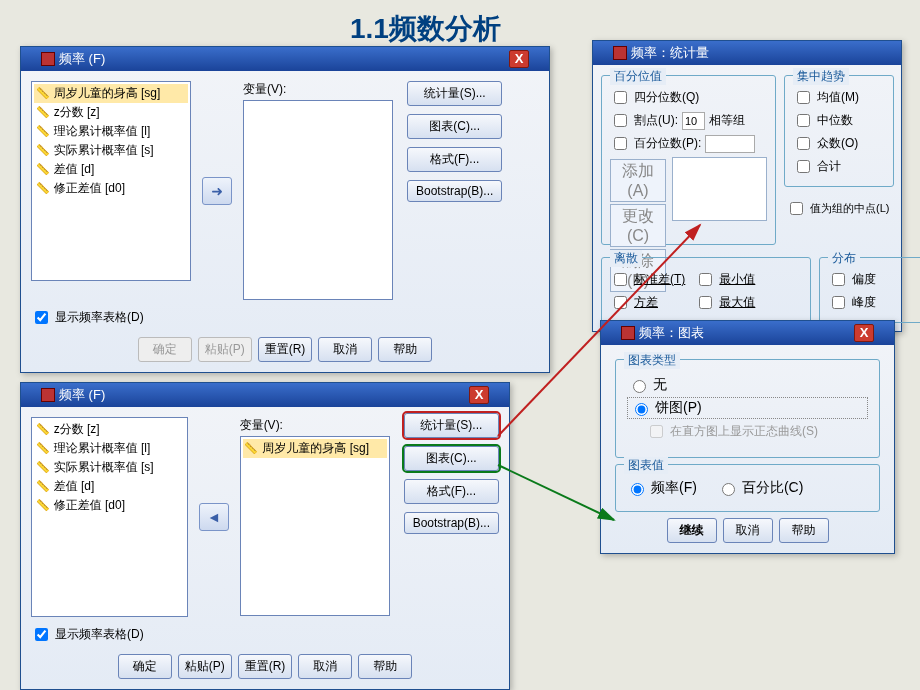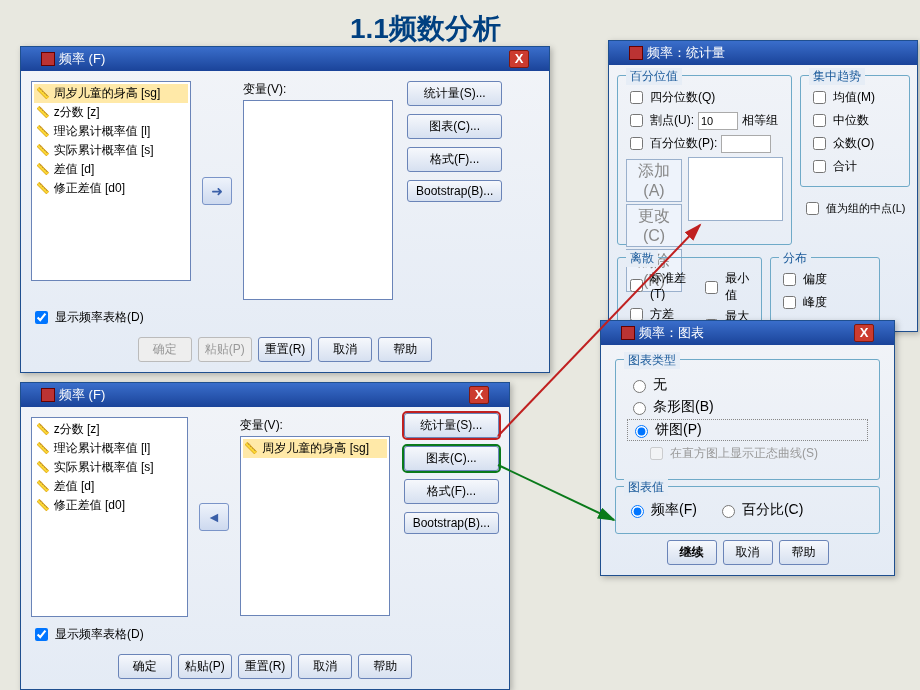--- a/index.html
+++ b/index.html
@@ -118,21 +118,21 @@
   }
   .groupbox > .legend {
     position:absolute;
     top:-8px; left:8px;
     background: #e6edf6;
     padding:0 4px;
     color:#1a5a9a;
     font-size:12px;
   }
   .opt-row { display:flex; align-items:center; gap:4px; margin:4px 0; font-size:12px; }
-  .small-input { width:40px; height:18px; border:1px solid #aaa; background:#fff; font-size:11px; padding:0 2px; }
+  .small-input { width:23px; height:18px; border:1px solid #aaa; background:#fff; font-size:11px; padding:0 2px; }
   .tiny-btn {
     border:1px solid #9ab0cc;
     background:#eef3fb;
     color:#888;
     padding:1px 6px;
     font-size:16px;
     margin:2px 0;
     display:block;
     width:56px;
     text-align:center;
@@ -273,21 +273,21 @@
     <div class="bottom-row">
       <div class="btn small">确定</div>
       <div class="btn small">粘贴(P)</div>
       <div class="btn small">重置(R)</div>
       <div class="btn small">取消</div>
       <div class="btn small">帮助</div>
     </div>
   </div>
 </div>
 
-<div class="dialog stats-dialog" style="left:608px; top:40px; width:310px; height:292px;">
+<div class="dialog stats-dialog" style="left:592px; top:40px; width:310px; height:292px;">
   <div class="titlebar">
     <span class="tleft">
       <span class="tb-icon"></span>
       <span>频率：统计量</span>
     </span>
   </div>
   <div class="body">
     <div style="display:flex;">
       <div class="groupbox" style="width:175px; height:170px;">
         <span class="legend">百分位值</span>
@@ -335,21 +335,21 @@
               <span>合计</span>
             </div>
         </div>
         <div class="opt-row" style="margin:6px 6px 0 6px;">
             <input type="checkbox" style="">
             <span style="font-size:11px;">值为组的中点(L)</span>
           </div>
       </div>
     </div>
     <div style="display:flex;">
-      <div class="groupbox" style="width:145px;">
+      <div class="groupbox" style="width:210px;text-decoration:underline;">
         <span class="legend">离散</span>
         <div style="display:flex; gap:10px;">
           <div>
             <div class="opt-row">
                 <input type="checkbox" style="">
                 <span>标准差(T)</span>
               </div>
             <div class="opt-row">
                 <input type="checkbox" style="">
                 <span>方差</span>
@@ -389,24 +389,20 @@
       <span>频率：图表</span>
     </span>
     <span class="close-btn">X</span>
   </div>
   <div class="chart-body">
     <div class="groupbox" style="padding:12px;">
       <span class="legend">图表类型</span>
       <div class="opt-row" style="font-size:14px;">
           <input type="radio" name="ct" class="radio" style="">
           <span>无</span>
-        </div>
-      <div class="opt-row" style="font-size:14px;">
-          <input type="radio" name="ct" class="radio" style="">
-          <span>条形图(B)</span>
         </div>
       <div class="opt-row" style="font-size:14px; outline:1px dotted #888; padding:1px 2px;">
           <input type="radio" name="ct" checked="" class="radio" style="">
           <span>饼图(P)</span>
         </div>
       <div class="opt-row" style="margin-left:18px; color:#999;">
           <input type="checkbox" disabled="" style="">
           <span>在直方图上显示正态曲线(S)</span>
         </div>
     </div>

